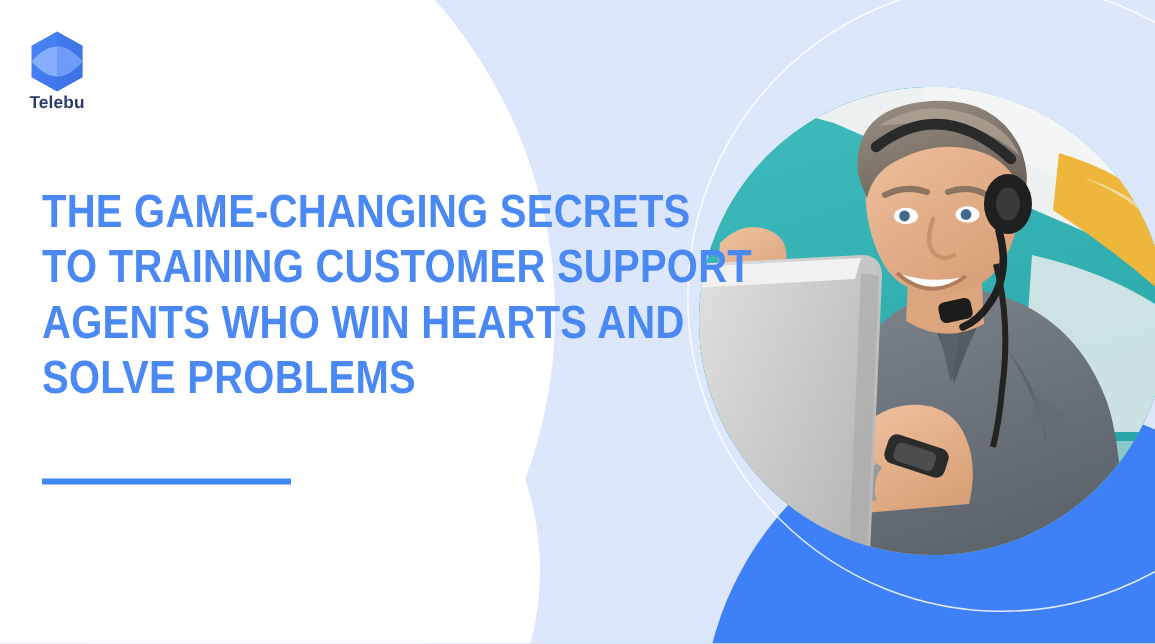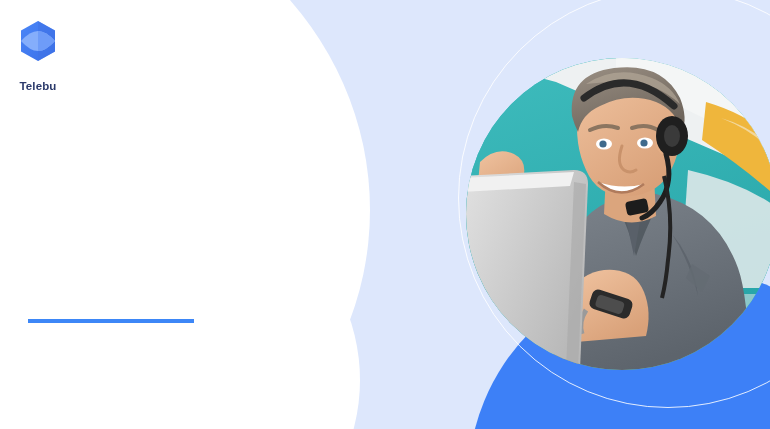--- a/index.html
+++ b/index.html
@@ -84,21 +84,21 @@
   
   .logo-wrap {
     position: absolute;
     left: 8px;
     top: 20px;
     width: 60px;
     text-align: center;
   }
   .logo-mark { width: 40px; height: 42px; display: block; margin: 0 auto; }
   .logo-text {
-    margin-top: 18px;
+    margin-top: 1px;
     font-size: 11.5px;
     font-weight: 700;
     color: #2b3a6b;
     letter-spacing: 0.1px;
     font-family: "Liberation Sans", sans-serif;
   }
 
   
   .headline {
     position: absolute;
@@ -230,15 +230,21 @@
         </linearGradient>
       </defs>
       <path d="M20 1 L37 10.5 L37 31.5 L20 41 L3 31.5 L3 10.5 Z" fill="url(#lgA)"></path>
       <path d="M20 1 L37 10.5 L37 31.5 L20 41 Z" fill="#3f73e6" opacity="0.55"></path>
       <path d="M3 21 q9 -10 17 -10 q8 0 17 10 q-9 10 -17 10 q-8 0 -17 -10 z" fill="#85aefb"></path>
       <path d="M20 11 q8 0 17 10 q-9 10 -17 10 z" fill="#6e9cf8"></path>
     </svg>
     <div class="logo-text">Telebu</div>
   </div>
 
+  <div class="headline">
+    <span class="headline-line">THE GAME-CHANGING SECRETS</span>
+    <span class="headline-line">TO TRAINING CUSTOMER SUPPORT</span>
+    <span class="headline-line">AGENTS WHO WIN HEARTS AND</span>
+    <span class="headline-line">SOLVE PROBLEMS</span>
+  </div>
   <div class="headline-rule"></div>
 
 </div>
 
 </body></html>

